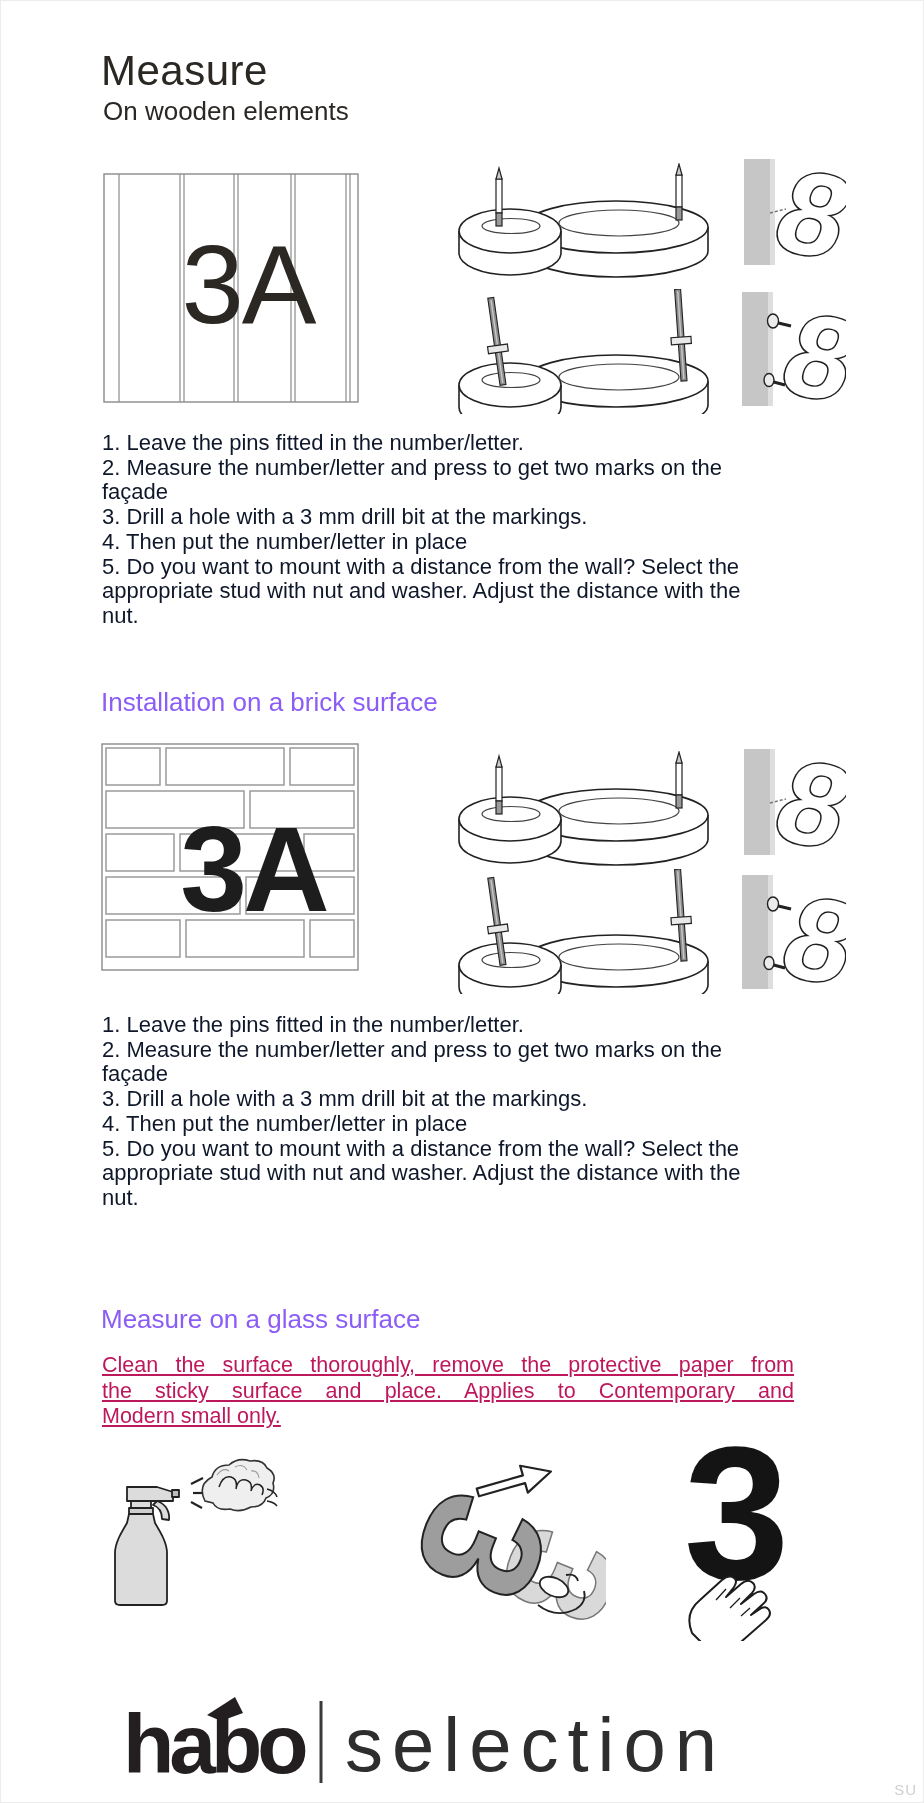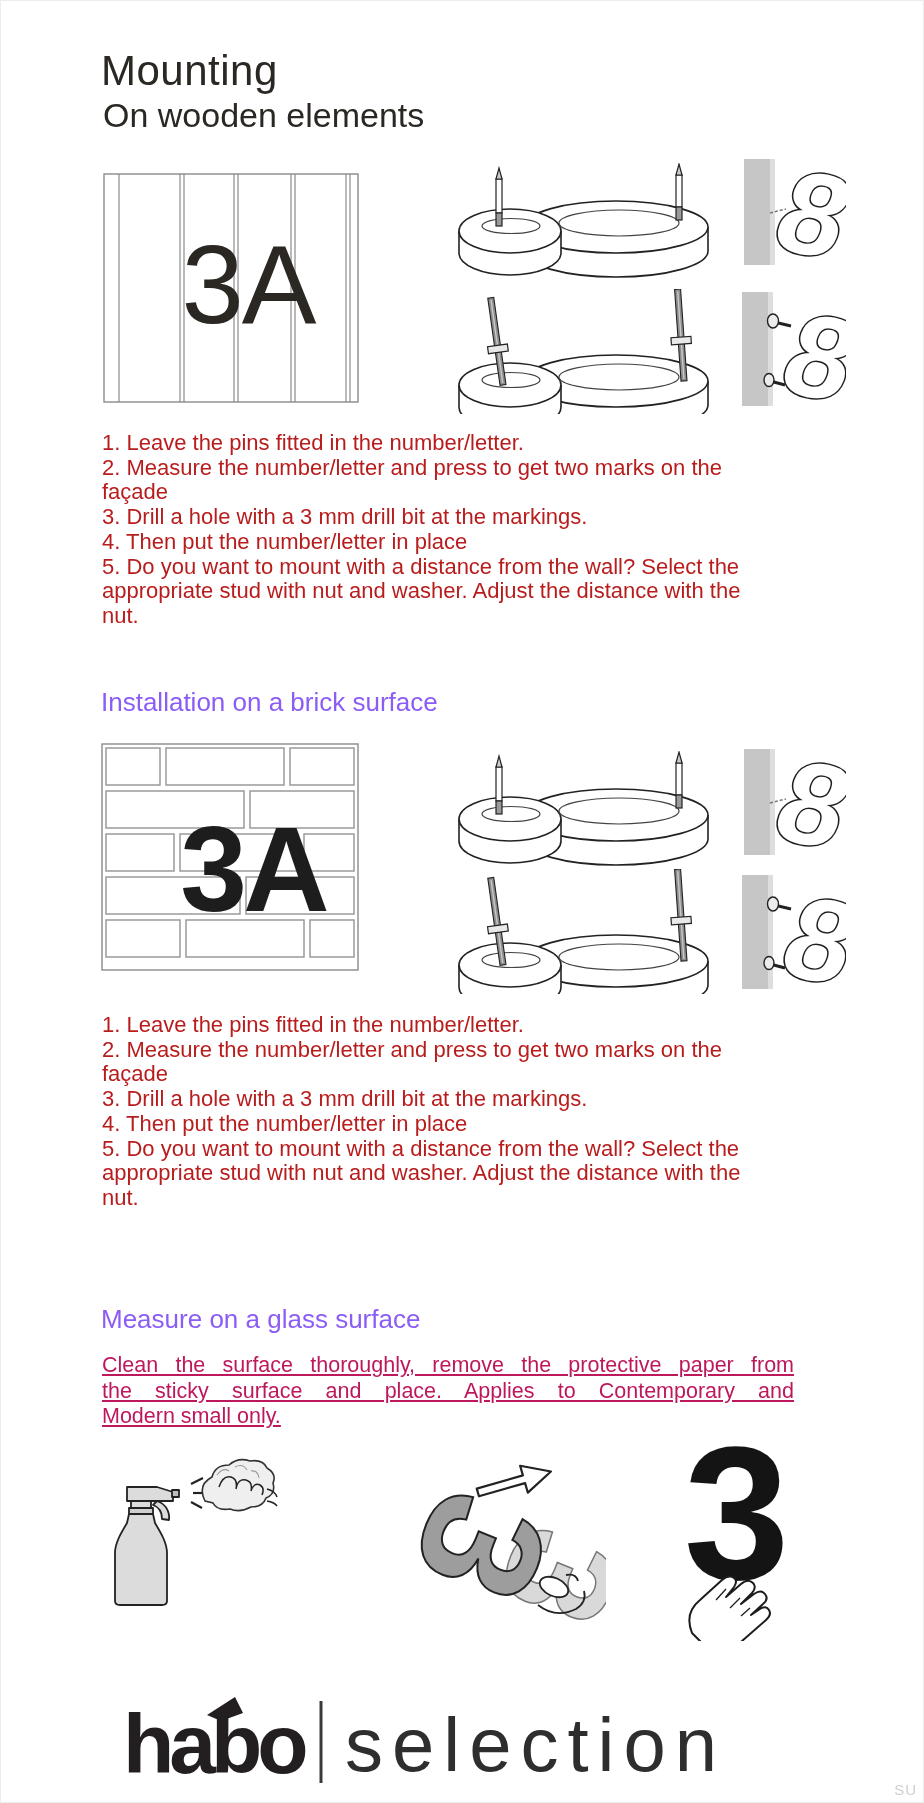--- a/index.html
+++ b/index.html
@@ -8,23 +8,23 @@
     width:924px;height:1803px;
     background:#ffffff;
     border:1px solid #ececec;
     box-sizing:border-box;
     font-family:"Liberation Sans",sans-serif;
     color:#2b2824;
     overflow:hidden;
   }
   .abs{position:absolute;}
   .title{font-size:42px;font-weight:500;letter-spacing:.5px;color:#2b2824;}
-  .subtitle{font-size:34px;font-weight:400;color:#2b2824;}
+  .subtitle{font-size:26px;font-weight:400;color:#2b2824;}
   .heading{font-size:26px;font-weight:400;color:#8b5cf6;}
-  .steps{font-size:22px;line-height:24.7px;white-space:nowrap;color:#b91c1c;}
+  .steps{font-size:22px;line-height:24.7px;white-space:nowrap;color:#0f172a;}
   .steps div{white-space:nowrap;}
   .para{width:692px;font-size:21.5px;line-height:25.5px;color:#be185d;text-decoration:underline;}
   .para .just{text-align:justify;text-align-last:justify;}
   .para .last{text-align-last:left;text-align:right;}
   .watermark{font-size:15px;color:#cdd0d2;letter-spacing:1px;text-align:center;}
   svg text{font-family:"Liberation Sans",sans-serif;}
 </style>
 </head>
 <body>
 
@@ -87,21 +87,21 @@
           <line x1="40" y1="34" x2="57" y2="38" stroke-width="3"></line>
           <ellipse cx="39" cy="33" rx="5.5" ry="7"></ellipse>
           <line x1="36" y1="93" x2="51" y2="97" stroke-width="3"></line>
           <ellipse cx="35" cy="92" rx="5" ry="6.5"></ellipse>
         </g>
         <text transform="translate(73,108) rotate(12) skewX(-8)" font-size="118" font-weight="bold" text-anchor="middle" fill="#ffffff" stroke="#1f1f1f" stroke-width="3" paint-order="stroke">8</text>
       </symbol>
     </defs>
   </svg>
 
-  <div class="abs title" style="left:100px;top:46px">Mounting</div>
+  <div class="abs title" style="left:100px;top:46px">Measure</div>
   <div class="abs subtitle" style="left:102px;top:95px">On wooden elements</div>
 
   <svg class="abs" style="left:102px;top:172px" width="256" height="230" viewBox="0 0 256 230">
     <rect x="1" y="1" width="254" height="228" fill="#fff" stroke="#8a8a8a" stroke-width="1.4"></rect>
     <g stroke="#8a8a8a" stroke-width="1.2">
       <line x1="16" y1="1" x2="16" y2="229"></line>
       <line x1="77" y1="1" x2="77" y2="229"></line>
         <line x1="81" y1="1" x2="81" y2="229"></line>
       <line x1="131" y1="1" x2="131" y2="229"></line>
         <line x1="135" y1="1" x2="135" y2="229"></line>

